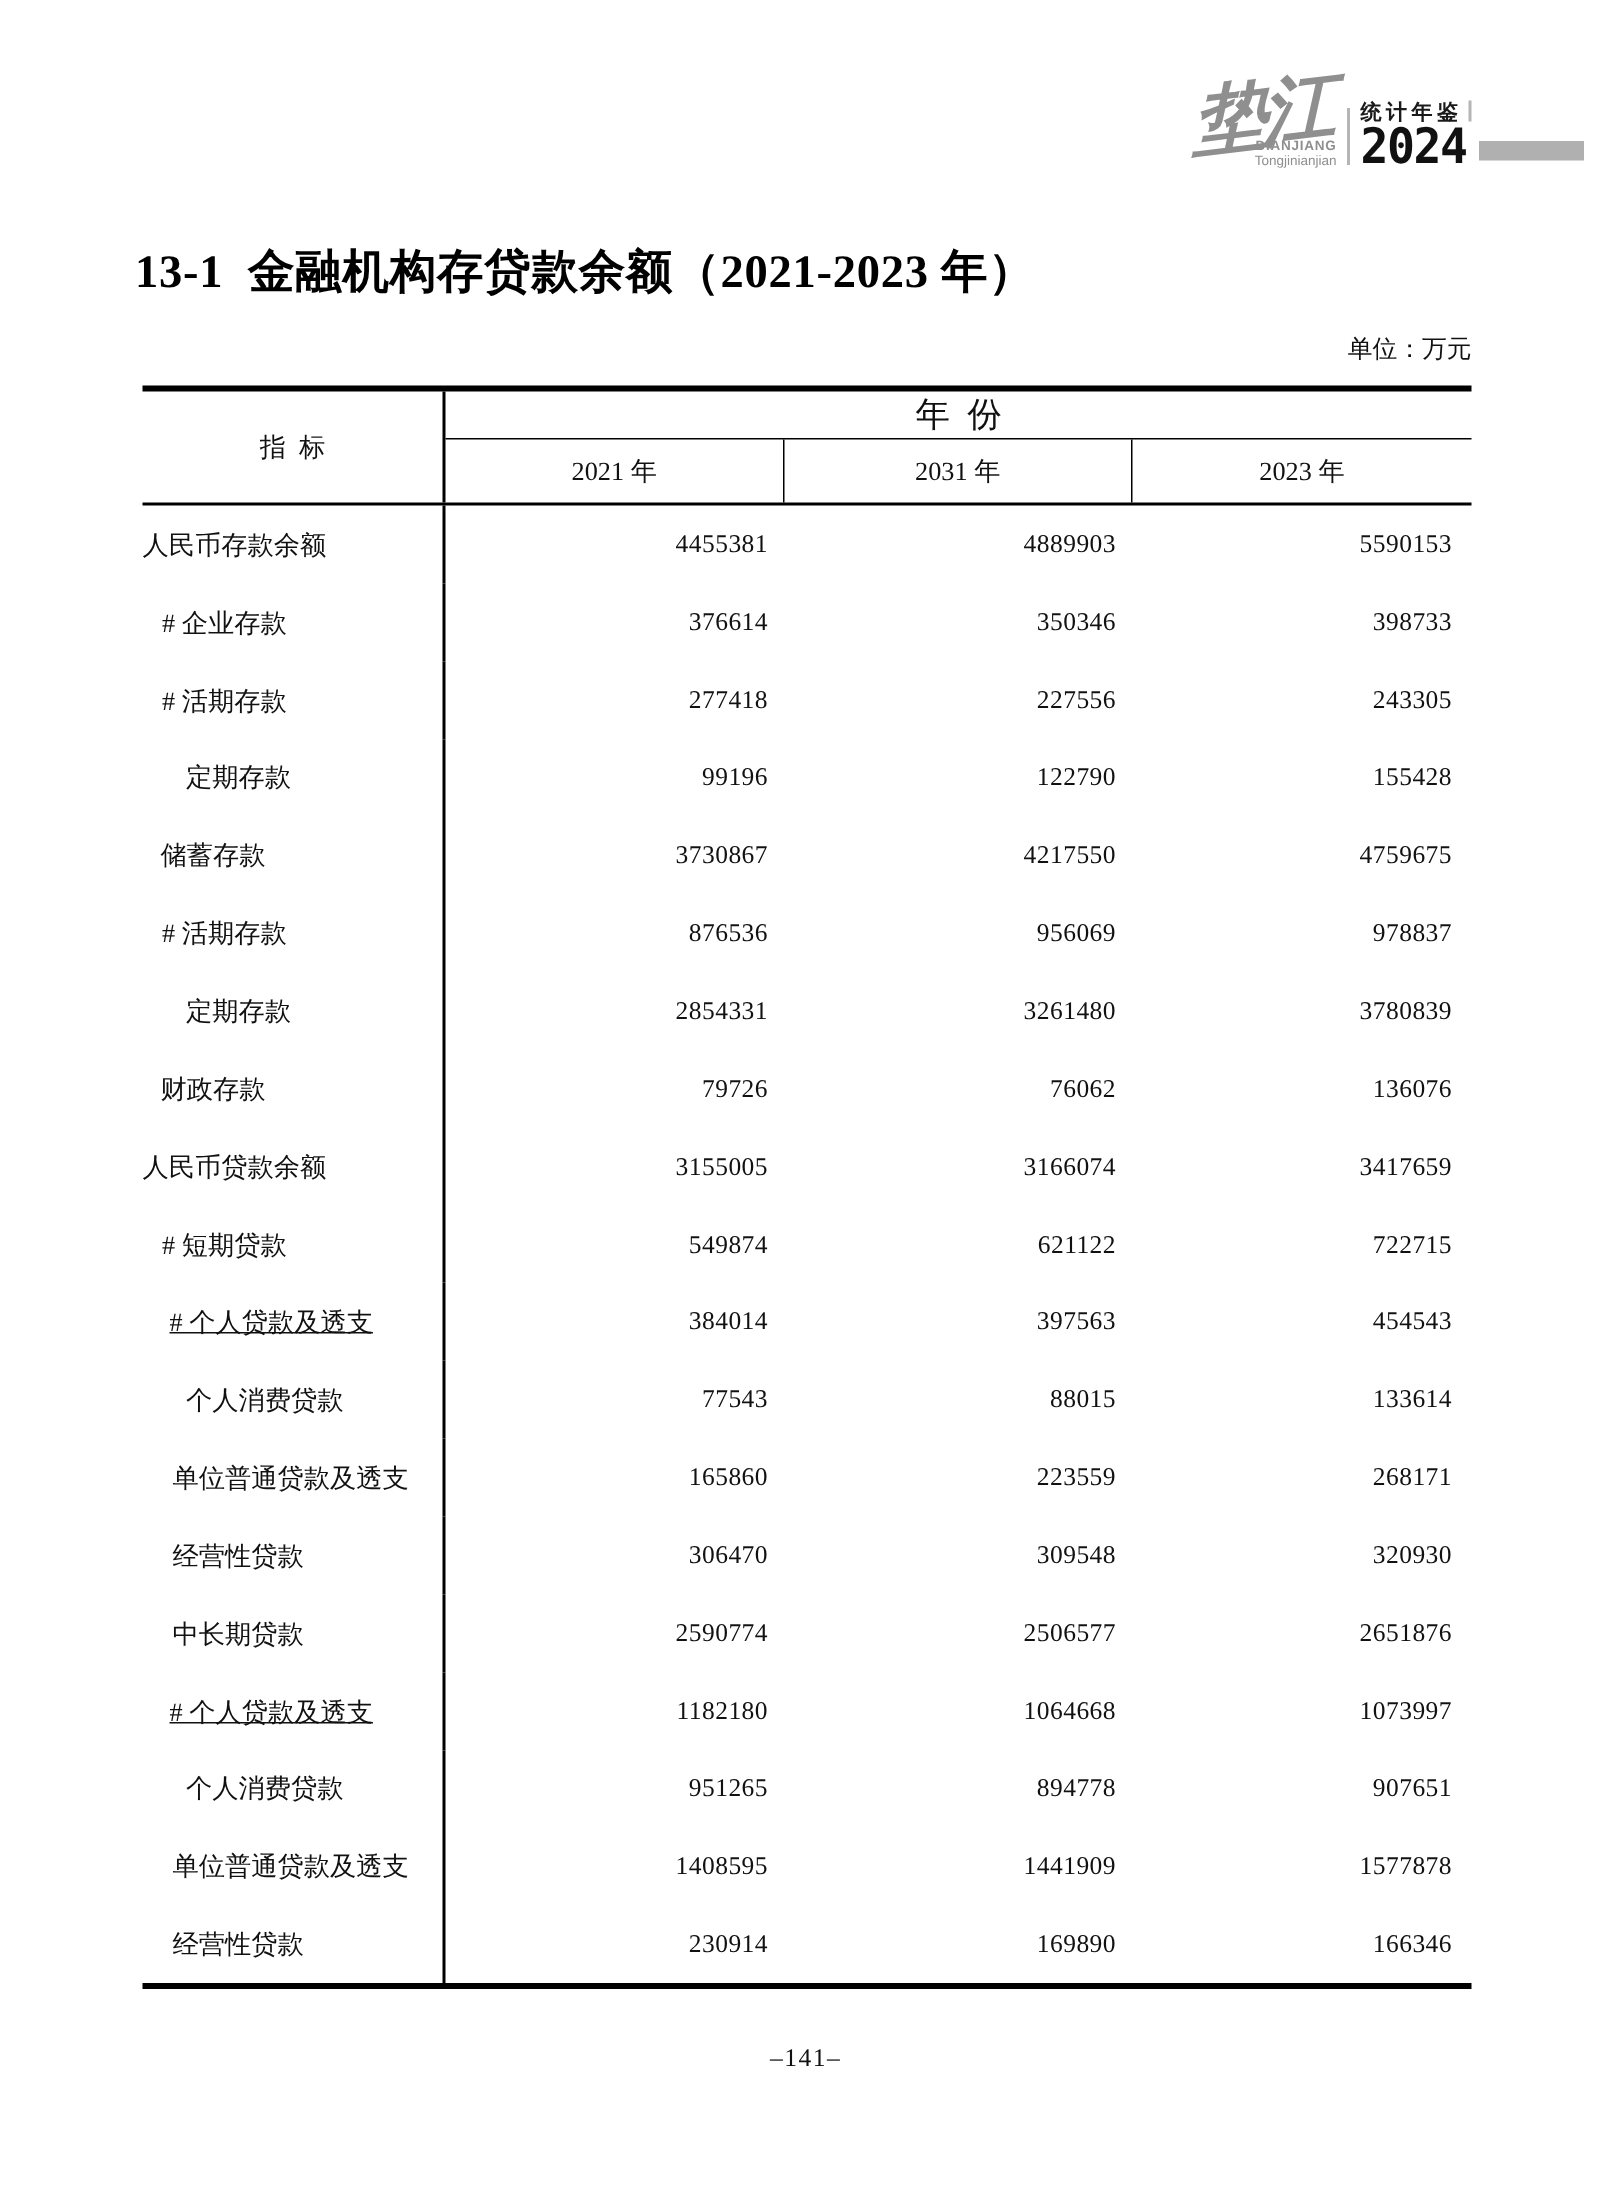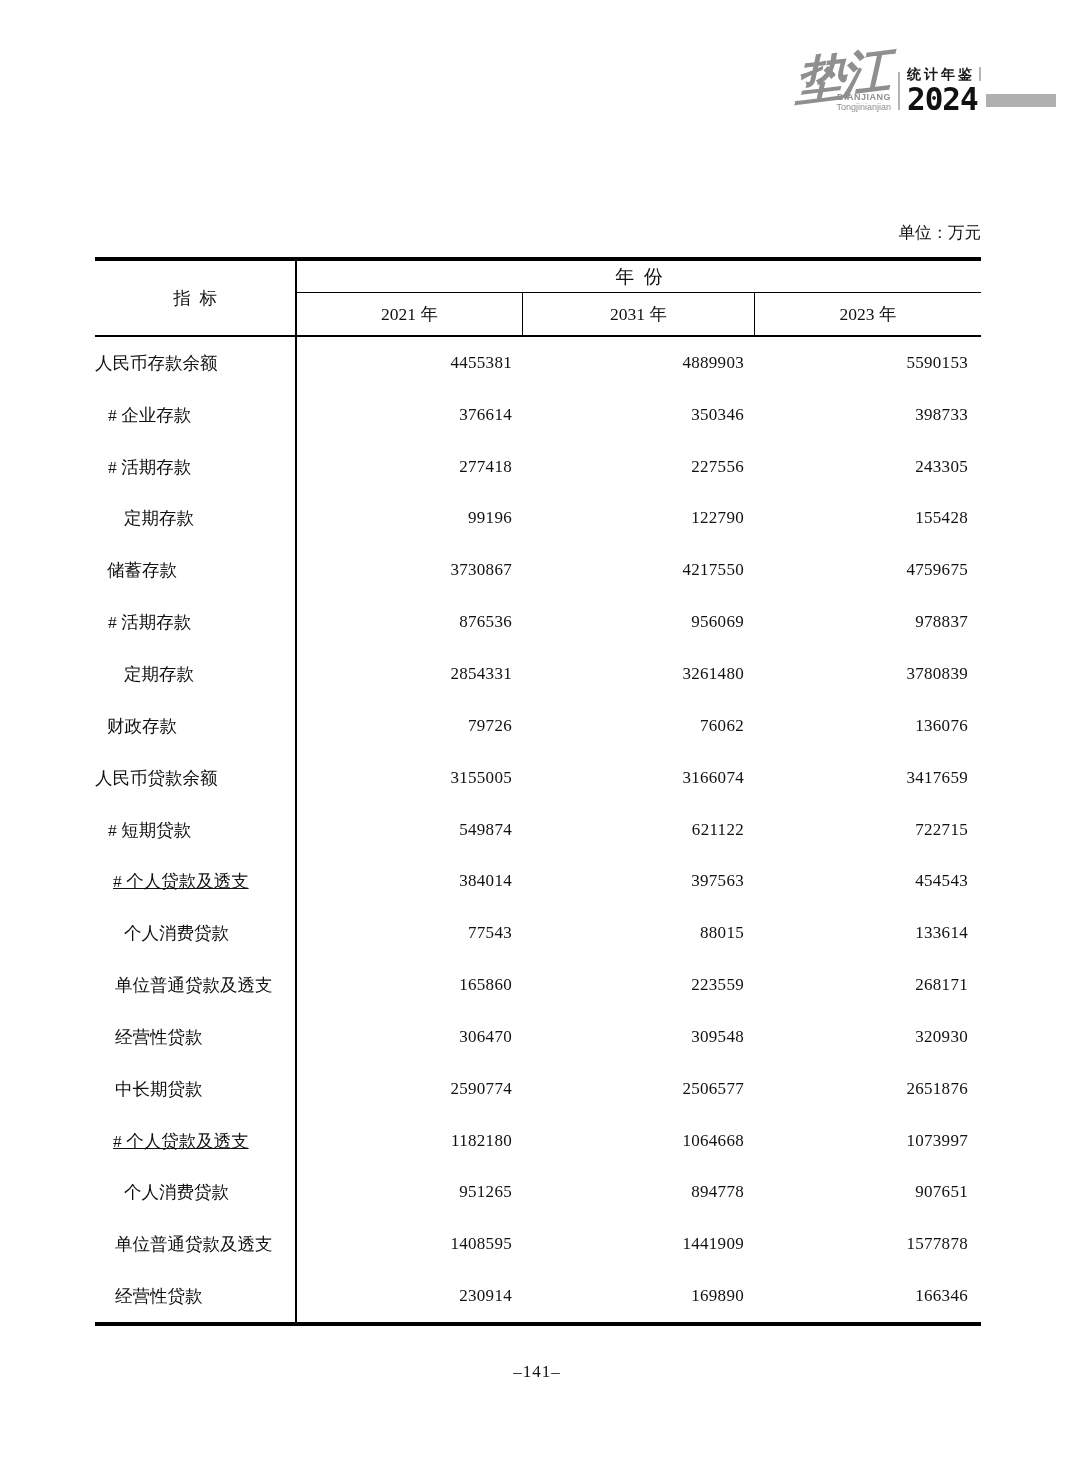--- a/index.html
+++ b/index.html
@@ -56,21 +56,21 @@
   .thead { display:flex; border-bottom:2.5px solid #000; height:76px; }
   .th-indicator {
     width:202px; border-right:2px solid #000;
     display:flex; align-items:center; justify-content:center;
     font-size:17.5px; white-space:pre;
   }
   .th-years { flex:1; display:flex; flex-direction:column; }
   .th-year-group {
     height:32px; border-bottom:1.8px solid #000;
     display:flex; align-items:center; justify-content:center;
-    font-size:19px; white-space:pre;
+    font-size:23px; white-space:pre;
   }
   .th-year-cols { flex:1; display:flex; }
   .th-year-cols .yc {
     display:flex; align-items:center; justify-content:center;
     font-size:17.5px; border-right:1.8px solid #000; white-space:pre;
   }
   .yc.c1 { width:226px; }
   .yc.c2 { width:232px; }
   .yc.c3 { flex:1; border-right:none; }
 
@@ -116,20 +116,21 @@
     <div class="logo-main">
       <div class="logo-yb-row">
         <div class="logo-yb">统计年鉴</div>
         <div class="logo-tick"></div>
       </div>
       <div class="logo-year">2024</div>
     </div>
     <div class="logo-bar"></div>
   </div>
 
+  <div class="title">13-1  金融机构存贷款余额（2021-2023 年）</div>
   <div class="unit-label">单位：万元</div>
 
   <div class="stable">
     <div class="thead">
       <div class="th-indicator">指  标</div>
       <div class="th-years">
         <div class="th-year-group">年  份</div>
         <div class="th-year-cols">
           <div class="yc c1">2021 年</div>
           <div class="yc c2">2031 年</div>

